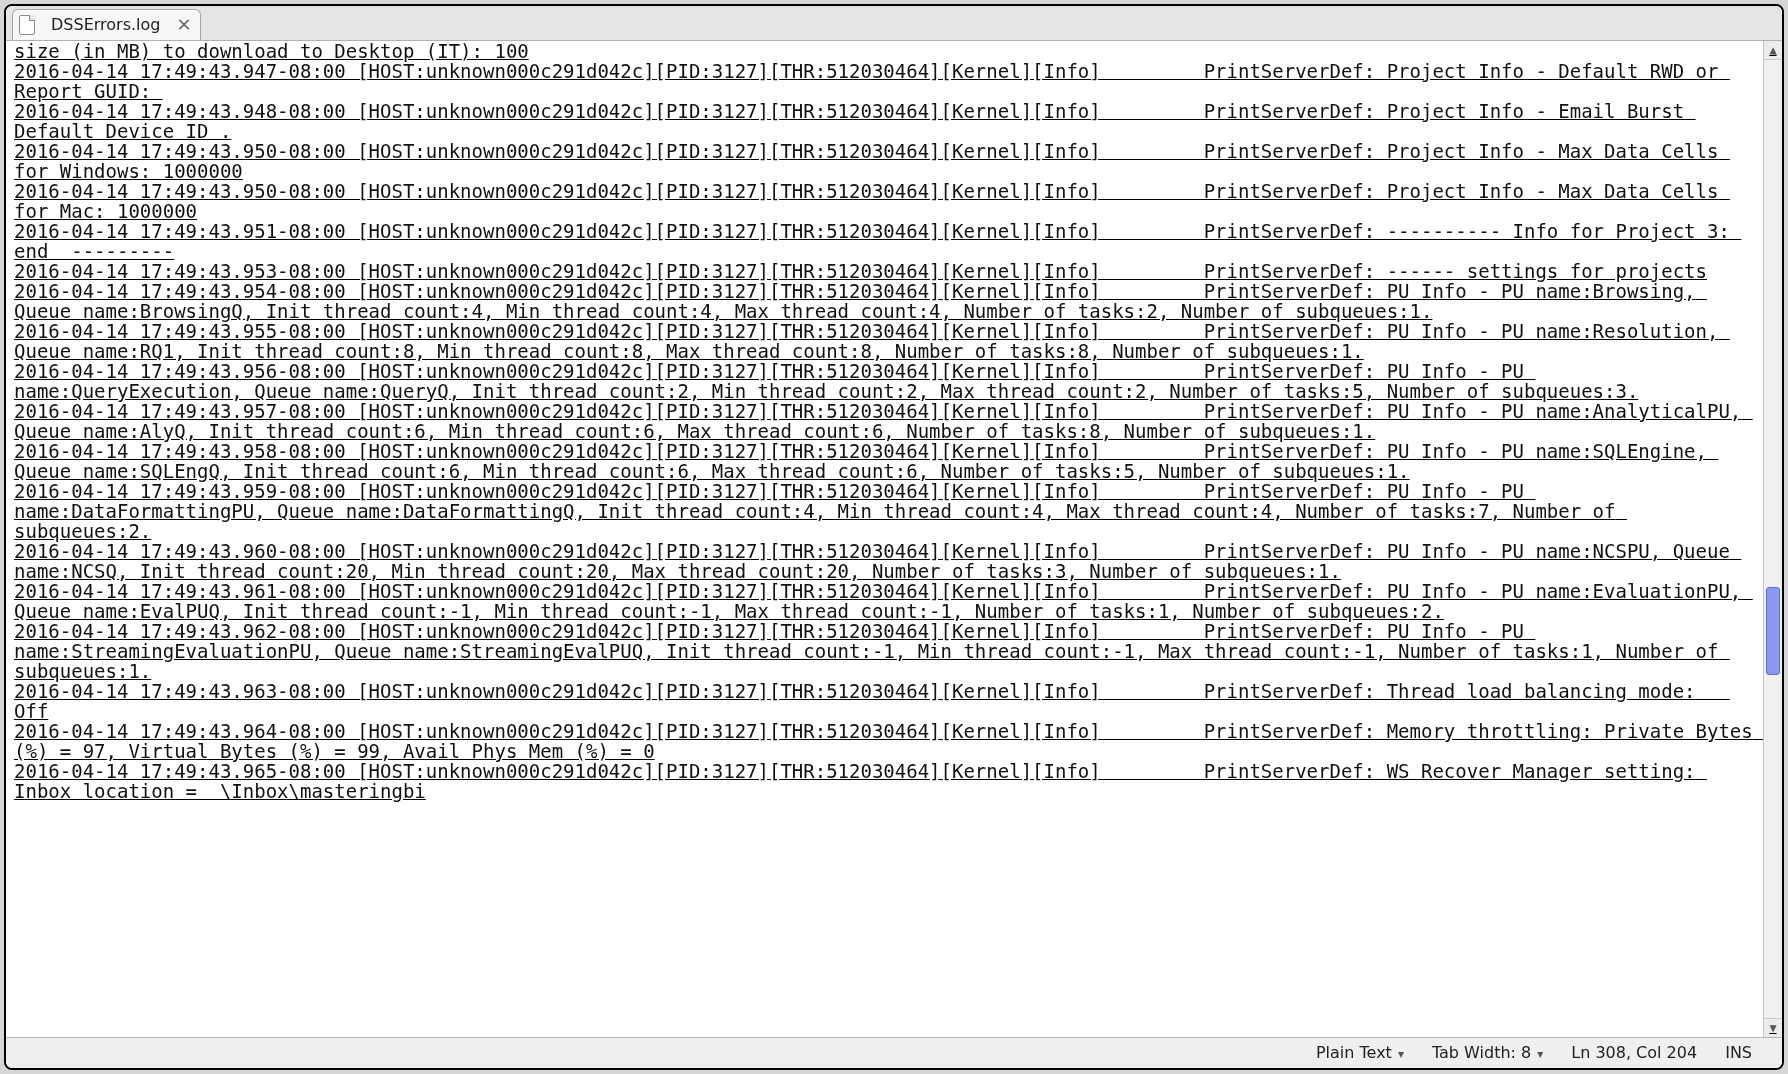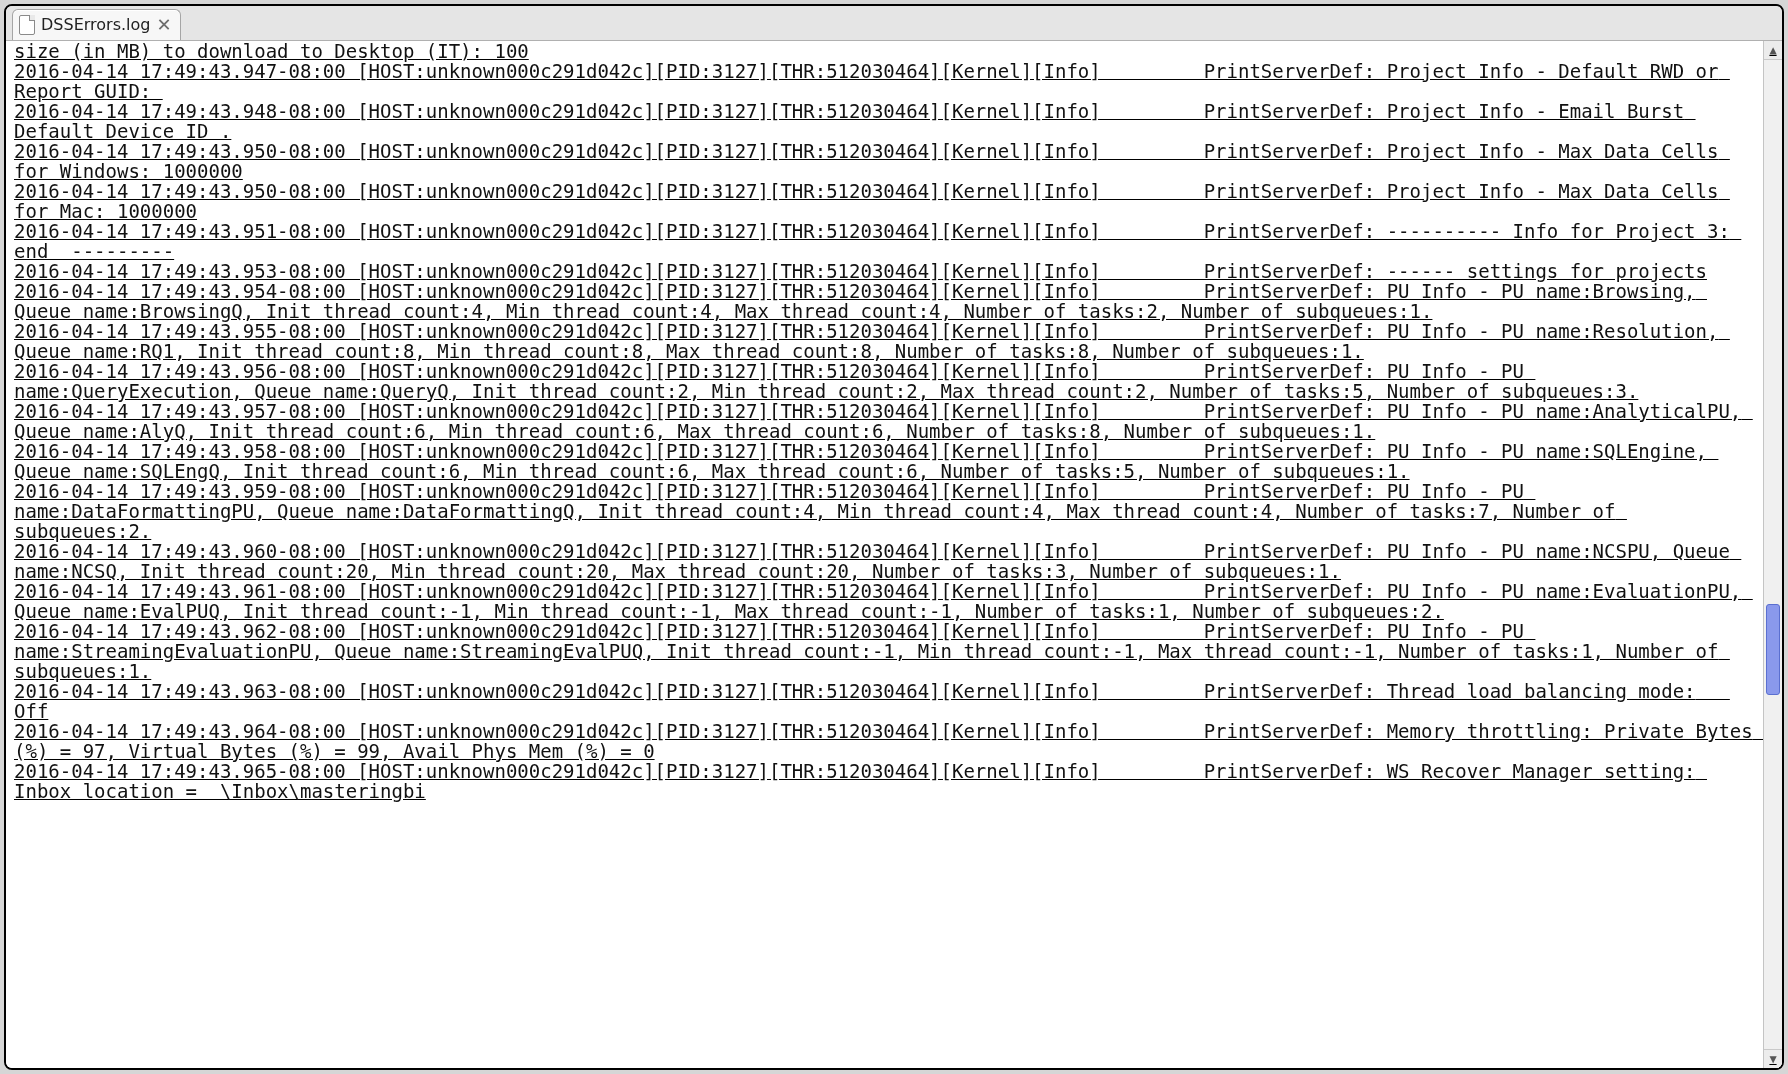--- a/index.html
+++ b/index.html
@@ -35,21 +35,21 @@
   .tab{
     height:30px;
     background:#f7f7f7;
     border:1px solid #a5a5a5;
     border-bottom:none;
     border-top-left-radius:6px;
     border-top-right-radius:6px;
     display:flex;
     align-items:center;
     padding:0 8px 0 6px;
-    gap:6px;
+    gap:16px;
     box-shadow:inset 0 1px 0 #ffffff;
   }
   .tab .file-icon{
     width:16px;height:20px;
     position:relative;
     display:inline-block;
   }
   .tab .file-icon::before{
     content:"";
     position:absolute;
@@ -172,14 +172,20 @@
 2016-04-14 17:49:43.965-08:00 [HOST:unknown000c291d042c][PID:3127][THR:512030464][Kernel][Info]         PrintServerDef: WS Recover Manager setting: Inbox location =  \Inbox\masteringbi</div>
     <div class="vscroll">
       <div class="arrow up">▲</div>
       <div class="track">
         <div class="thumb"></div>
       </div>
       <div class="arrow down">▼</div>
     </div>
   </div>
 
+  <div class="statusbar">
+    <span class="drop">Plain Text</span>
+    <span class="drop">Tab Width: 8</span>
+    <span>Ln 308, Col 204</span>
+    <span>INS</span>
+  </div>
 
 </div>
 
 </body></html>

